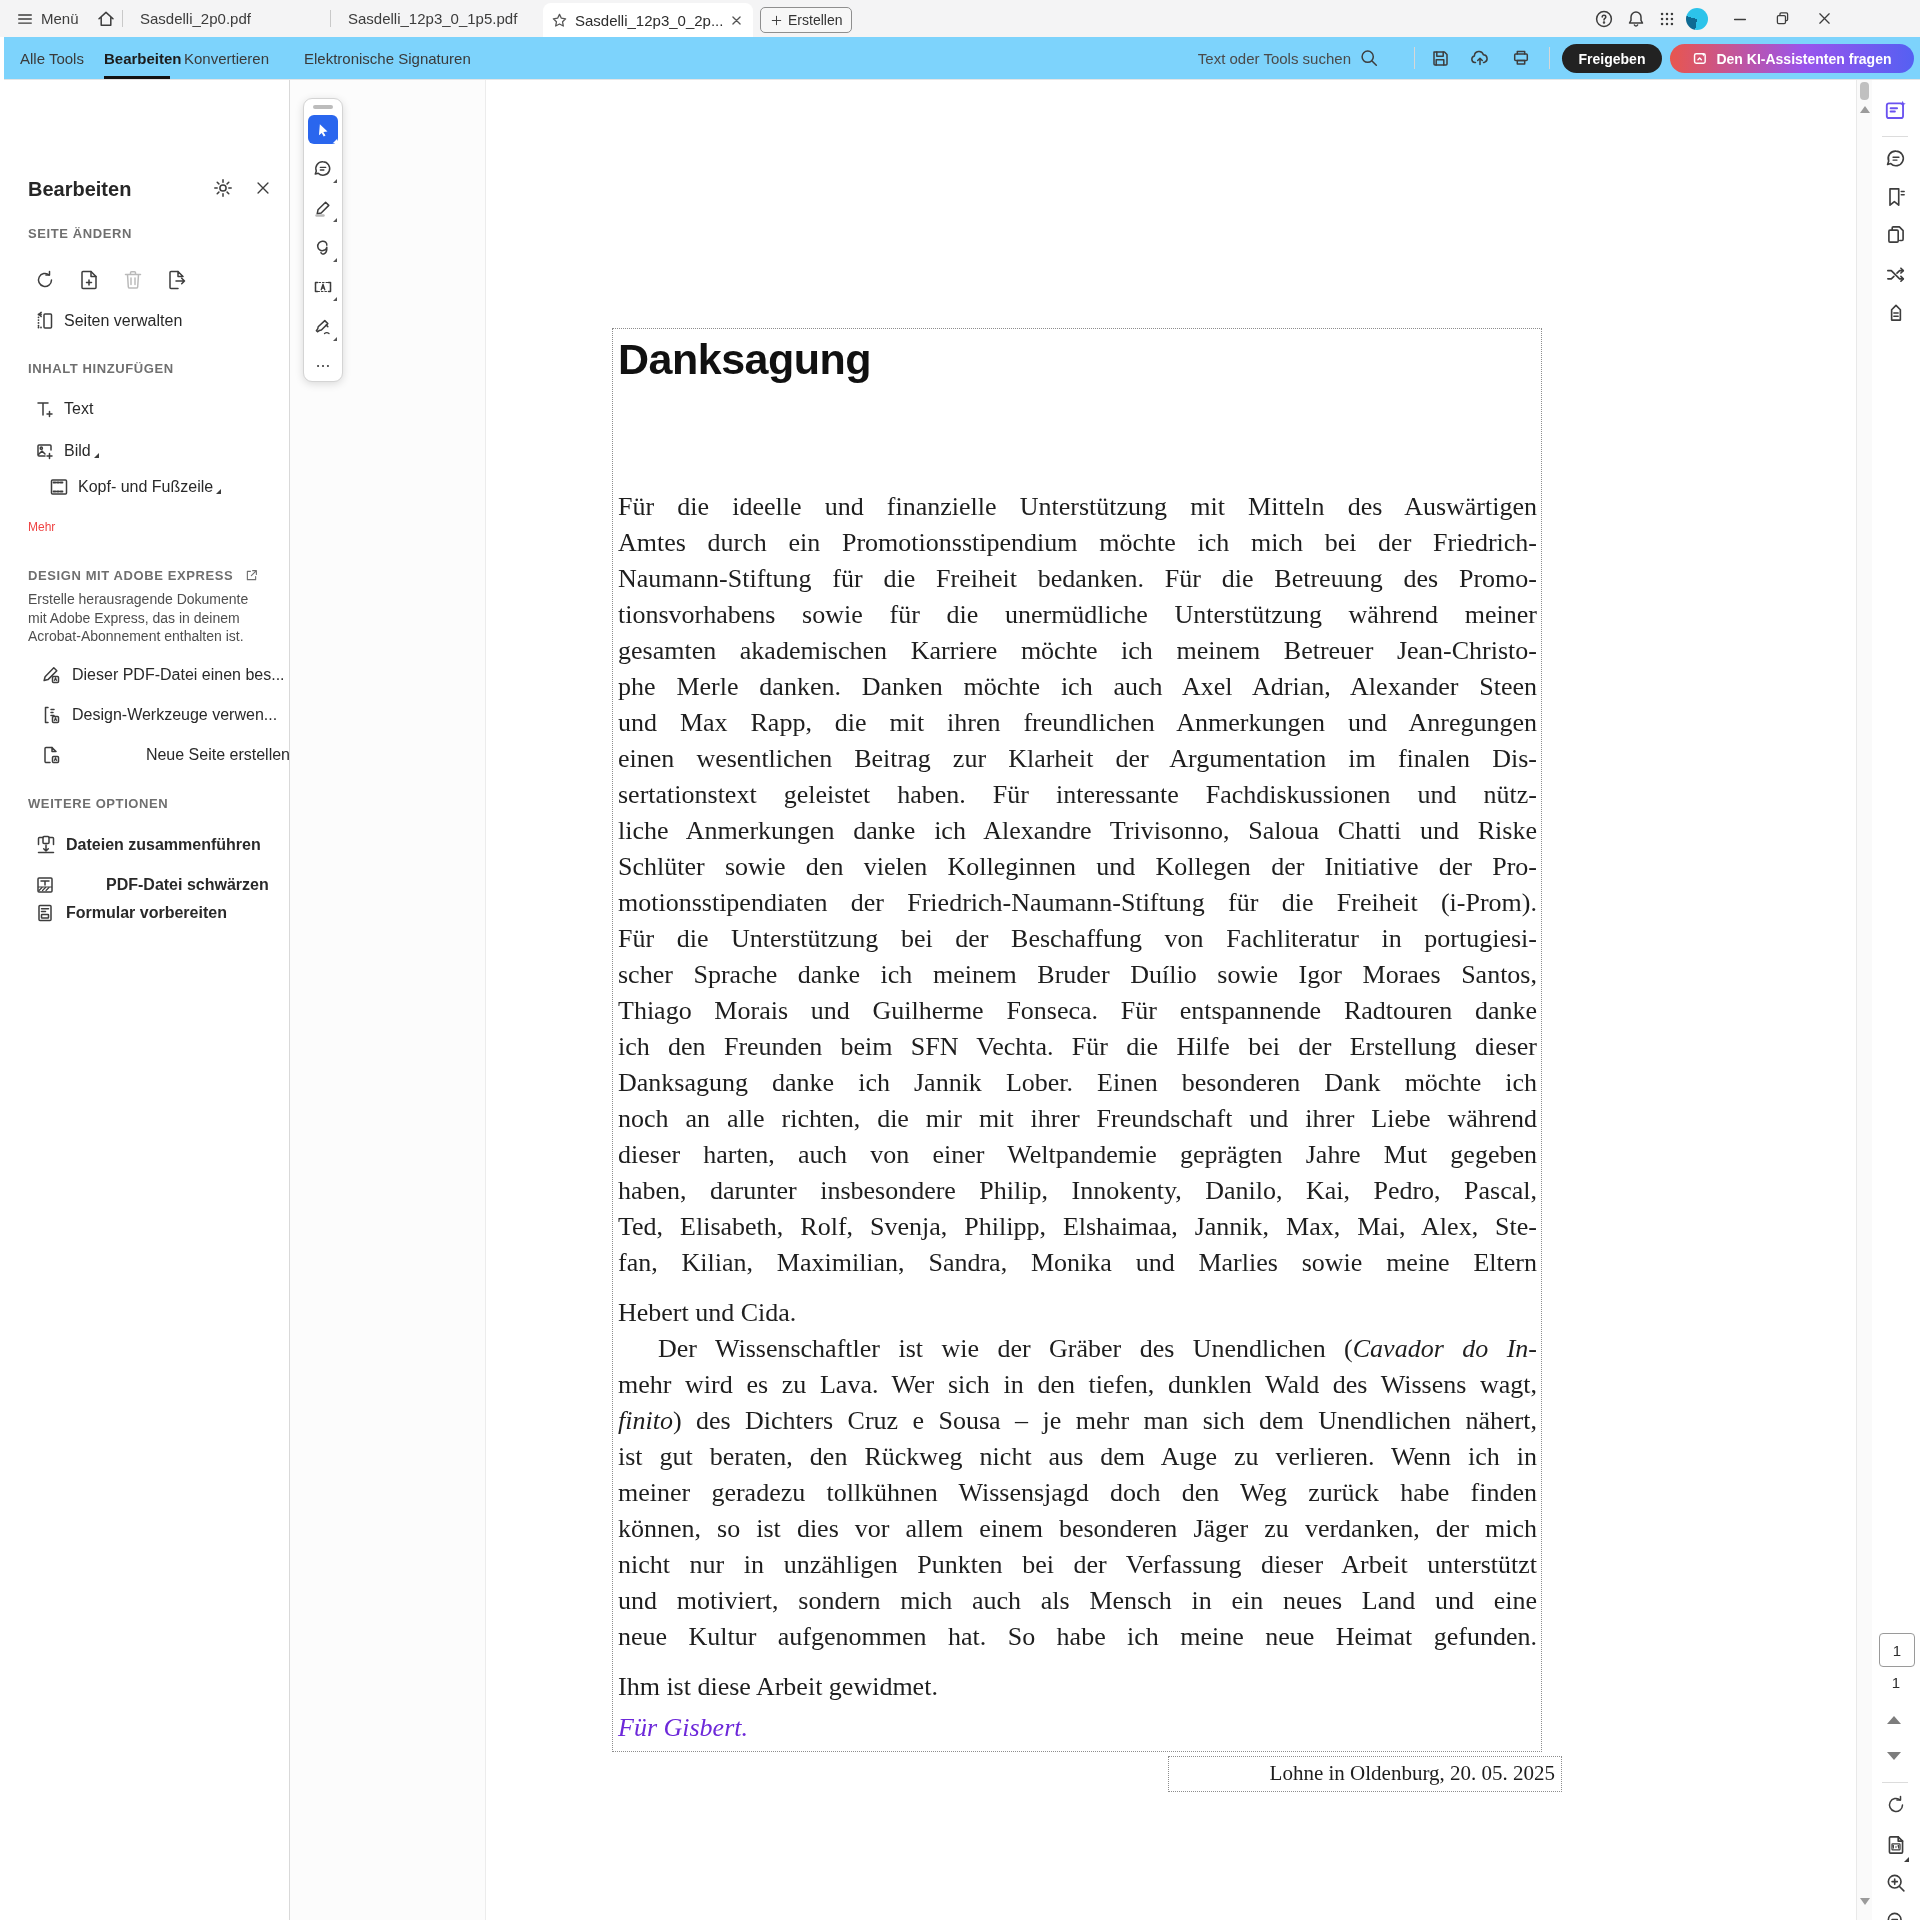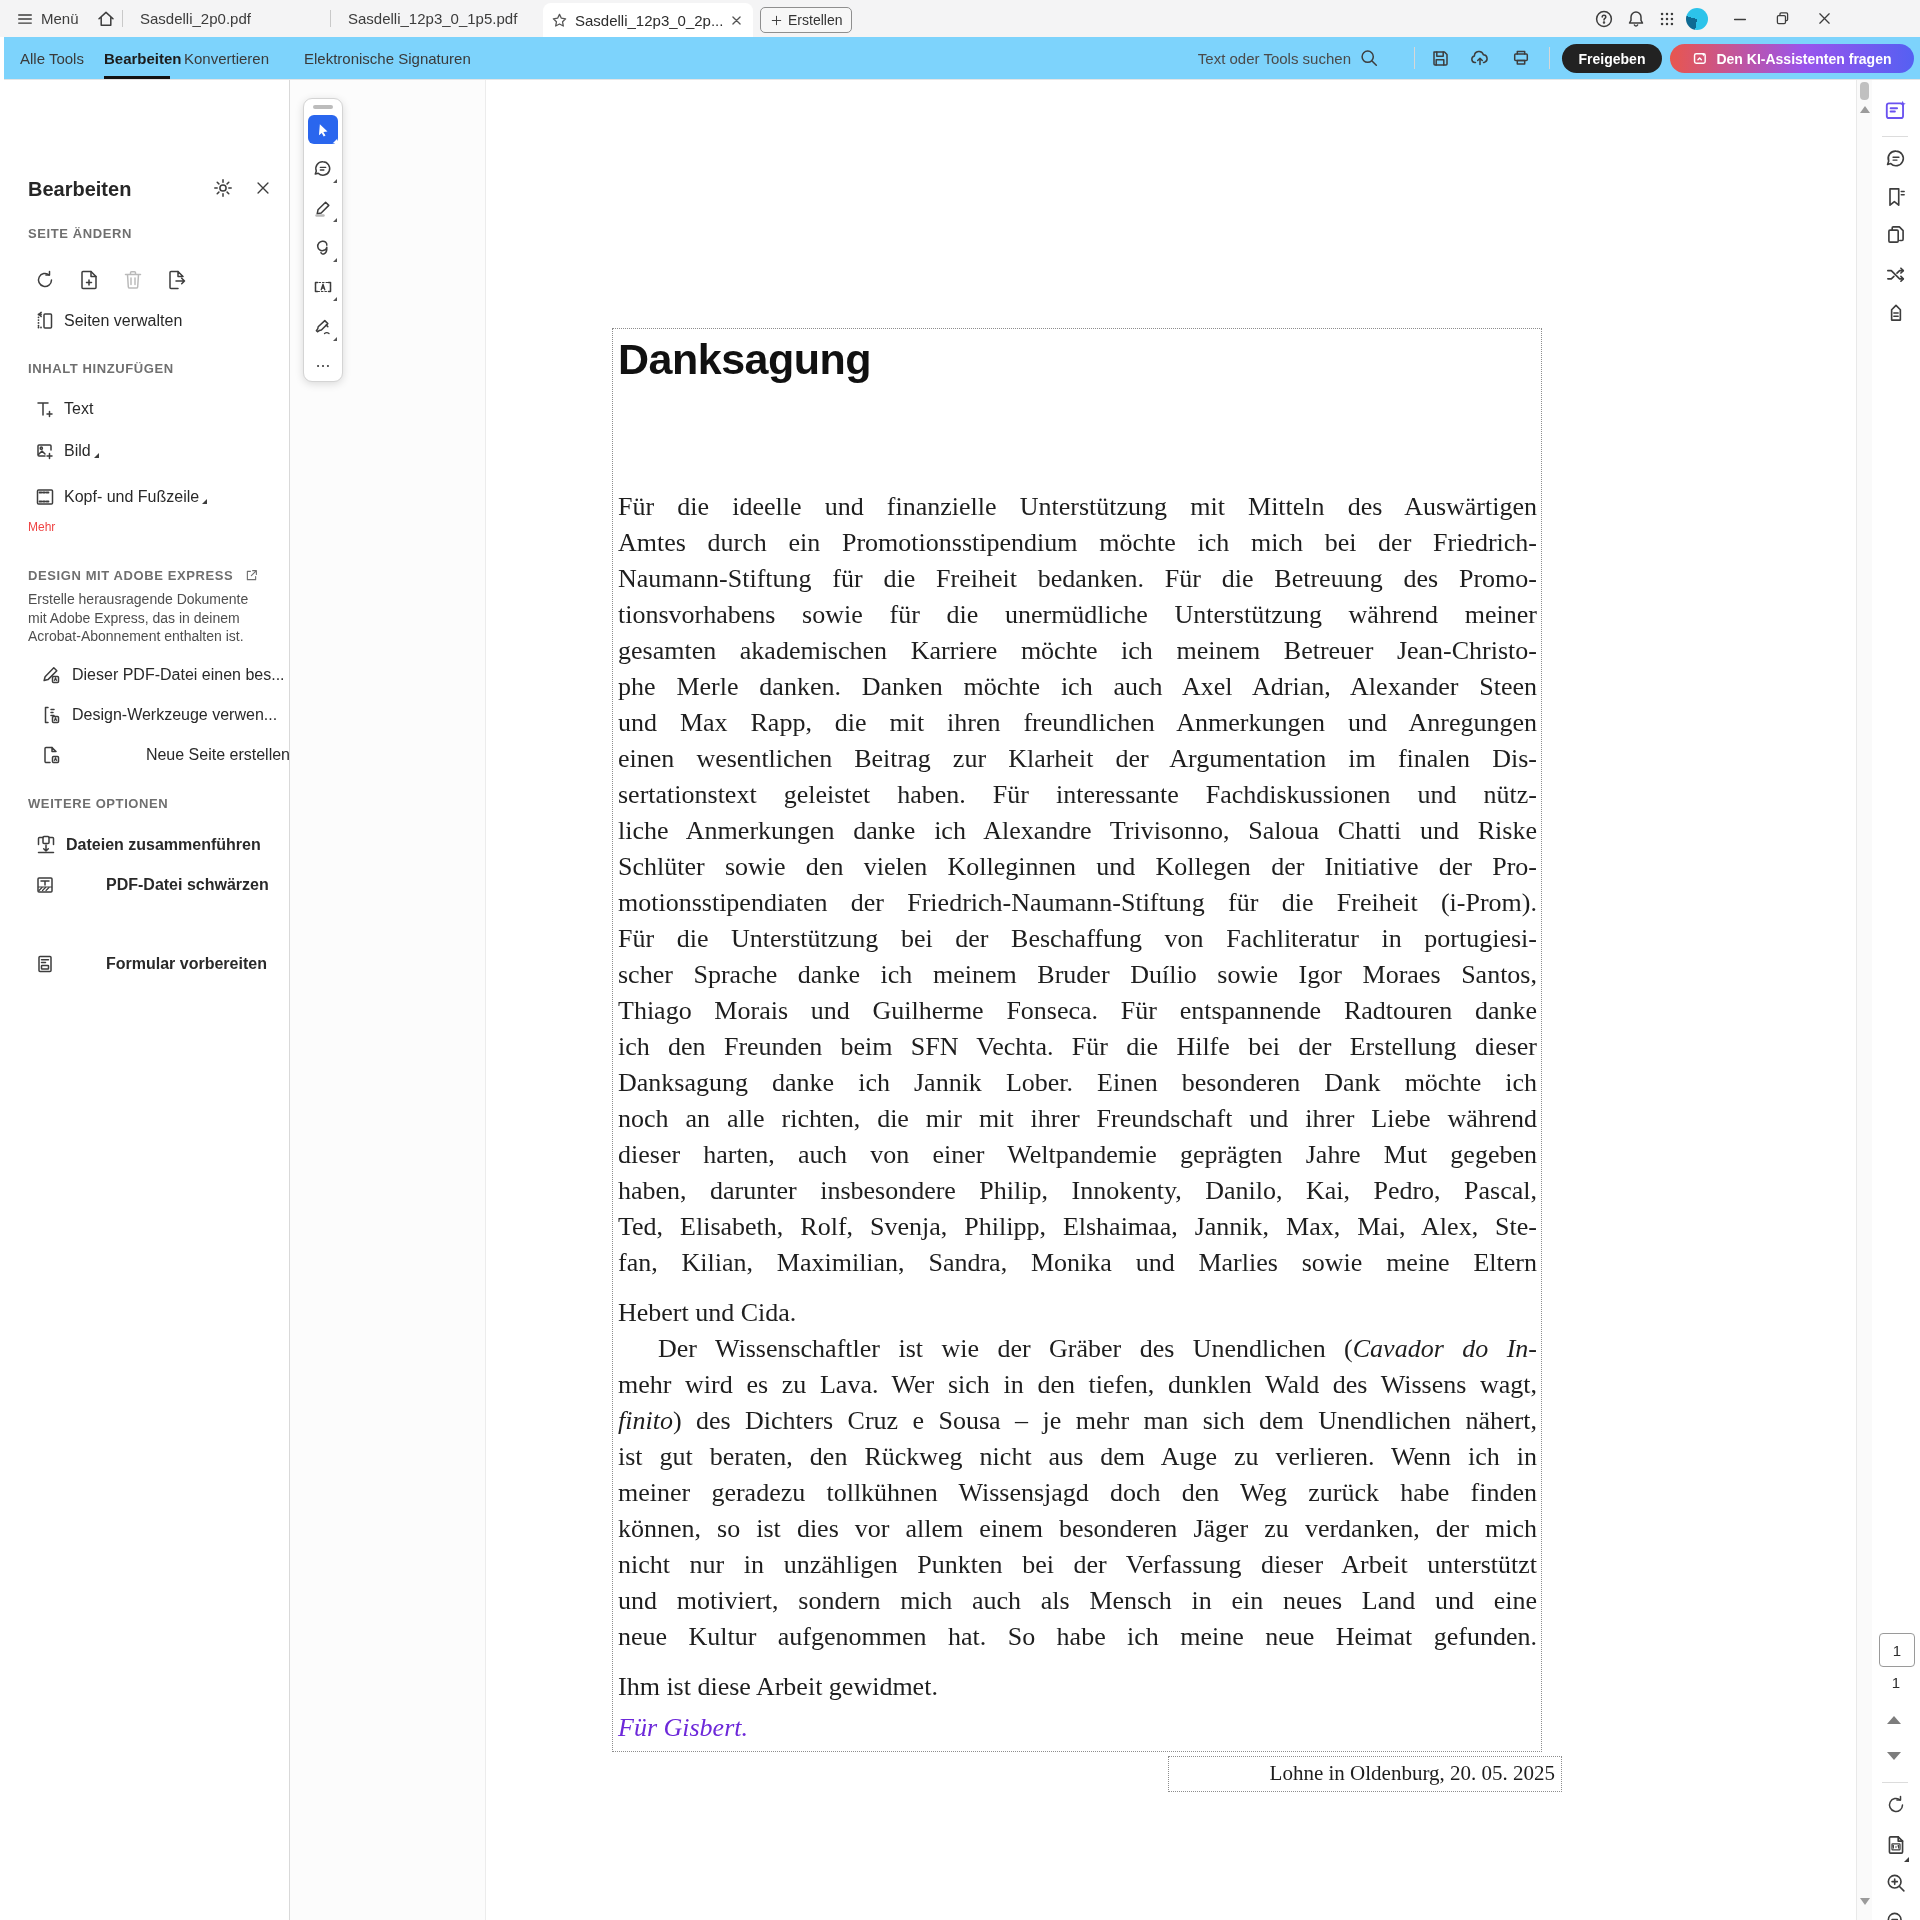--- a/index.html
+++ b/index.html
@@ -299,21 +299,21 @@
       <svg class="ic" width="22" height="22" viewBox="0 0 22 22">
           <path d="M17 10V6a1 1 0 0 0-1-1H5a1 1 0 0 0-1 1v9a1 1 0 0 0 1 1h6"></path>
           <circle cx="7.3" cy="8.2" r="1.1"></circle>
           <path d="M4.5 14.5 8 11l3 3"></path>
           <path d="M15.5 13.5v5M13 16h5"></path>
         </svg>
     </span>
     <span class="txt" style="margin-left:64px;">Bild</span>
     <span class="tri"></span>
   </div>
-  <div class="prow" style="top:400px;">
+  <div class="prow" style="top:390px;margin-left:14px;">
     <span class="abs" style="left:34px;">
       <svg class="ic" width="22" height="22" viewBox="0 0 22 22">
           <rect x="3.5" y="4" width="15" height="14" rx="1"></rect>
           <path d="M5.5 6.5h2M9 6.5h2M12.5 6.5h2M5.5 15.5h2M9 15.5h2M12.5 15.5h2" stroke-width="1.8"></path>
         </svg>
     </span>
     <span class="txt" style="margin-left:64px;">Kopf- und Fußzeile</span>
     <span class="tri"></span>
   </div>
 
@@ -379,21 +379,21 @@
     <span class="abs" style="left:34px;">
       <svg class="ic" width="22" height="22" viewBox="0 0 22 22">
           <rect x="4" y="4" width="14" height="14" rx="1"></rect>
           <path d="M7 7h8M11 7v4"></path>
           <path d="M5 16.5l3-3M8.5 16.5l3-3M12 16.5l3-3" stroke-width="1.2"></path>
           <path d="M4.5 13h13" stroke-width="1.2"></path>
         </svg>
     </span>
     <span class="txt" style="margin-left:66px;font-weight:bold;">PDF-Datei schwärzen</span>
   </div>
-  <div class="prow" style="top:867px;padding-left:40px;">
+  <div class="prow" style="top:816px;">
     <span class="abs" style="left:34px;">
       <svg class="ic" width="22" height="22" viewBox="0 0 22 22">
           <rect x="5" y="3.5" width="12" height="15" rx="1"></rect>
           <rect x="7.5" y="12.5" width="7" height="3.4" rx=".5"></rect>
           <path d="M7.5 6.8h7M7.5 9.4h4"></path>
         </svg>
     </span>
     <span class="txt" style="margin-left:66px;font-weight:bold;">Formular vorbereiten</span>
   </div>
 </div>

